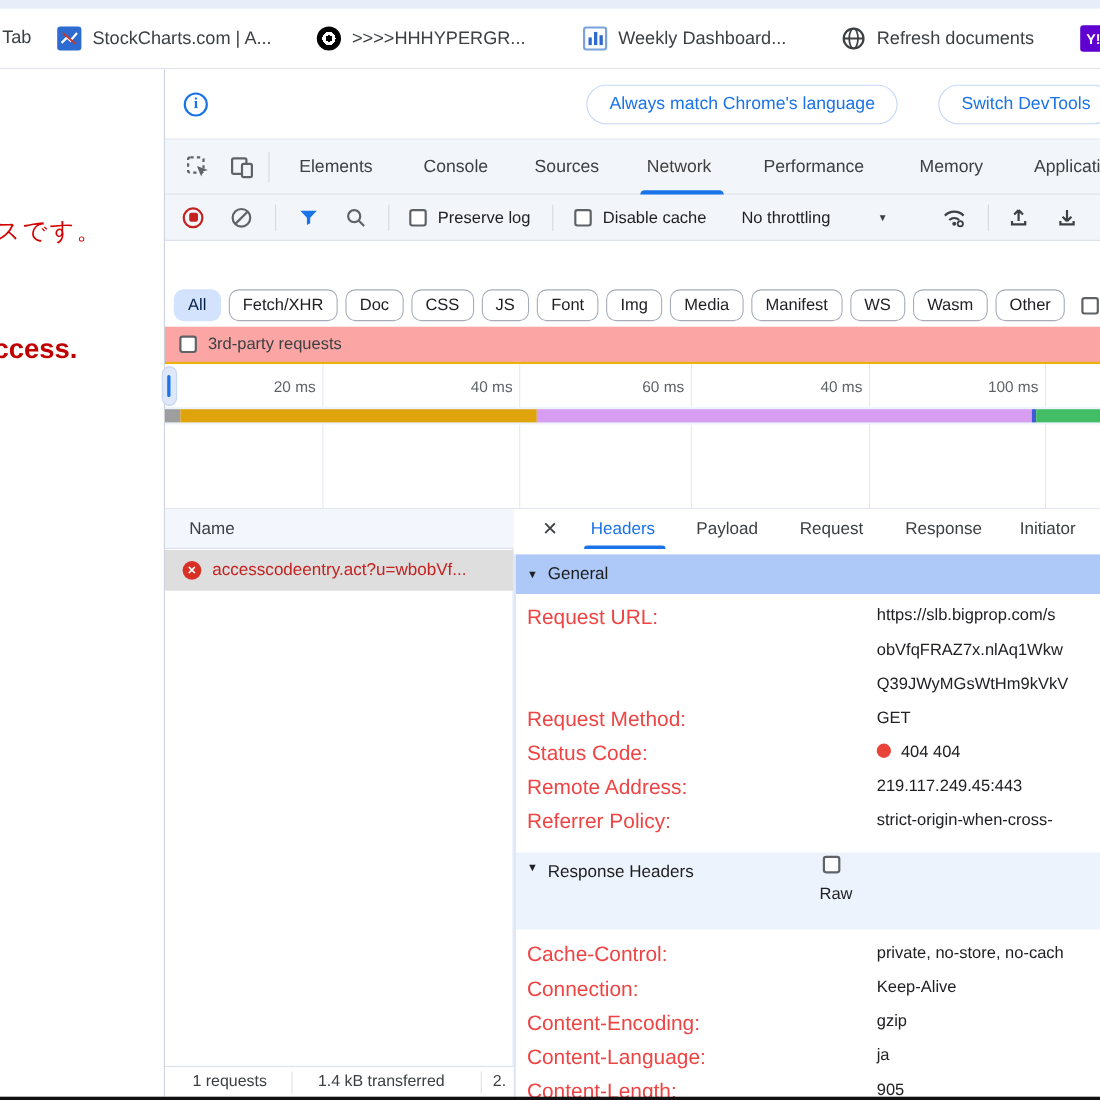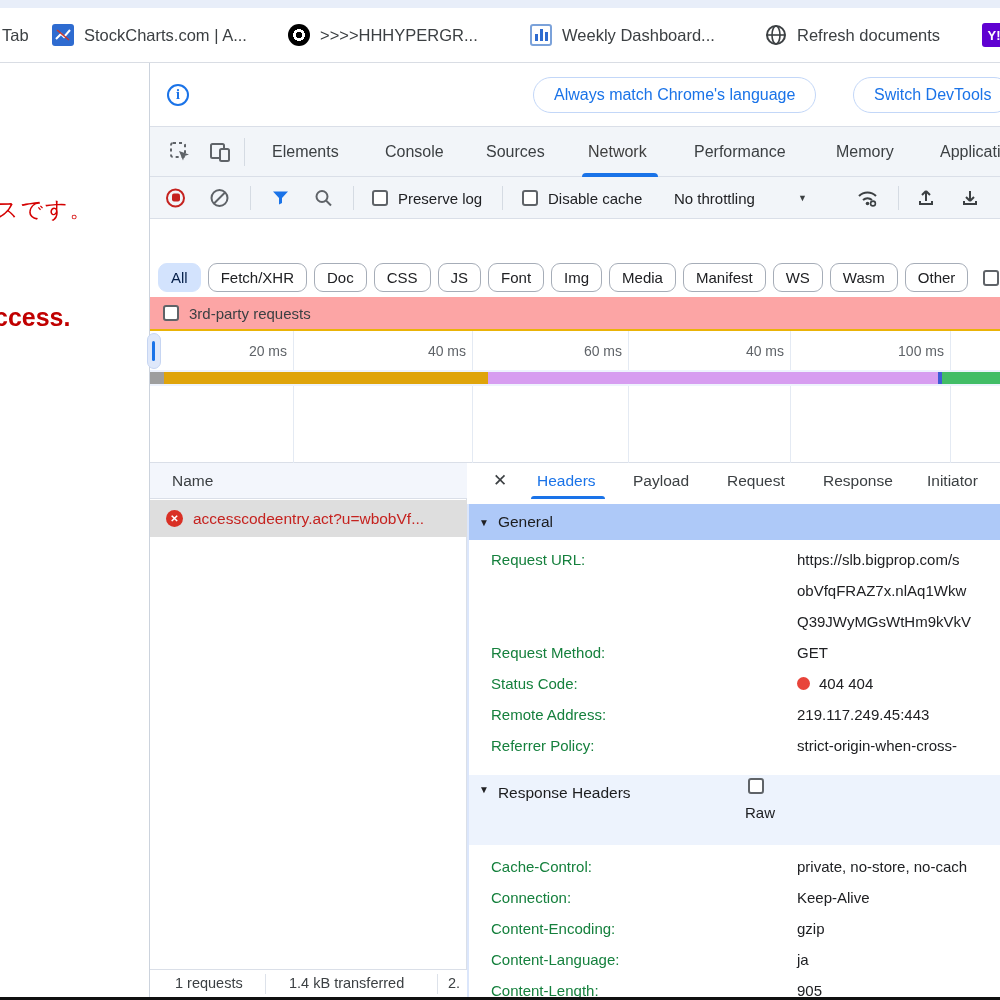--- a/index.html
+++ b/index.html
@@ -108,21 +108,21 @@
   .dp-underline { position:absolute; left:64px; top:33px; width:74px; height:3px; background:#1a73e8; border-radius:3px 3px 0 0; }
   .close-x { position:absolute; left:26px; top:7px; font-size:17px; color:#3c4043; cursor:pointer; }
   .leftline { position:absolute; left:0; top:41px; width:2px; height:493px; background:#dbe6fb; }
 
   .sec-band { position:absolute; left:2px; width:531px; display:flex; align-items:center; gap:9px; padding-left:10px; cursor:pointer; }
   .band-general { top:41px; height:36px; background:#aec9f8; }
   .band-resp { top:312px; height:70px; background:#edf3fd; align-items:flex-start; padding-top:9px; }
   .tri { font-size:10px; color:#202124; }
   .sec-title { font-size:15.5px; color:#1c1d1f; }
 
-  .kv-label { position:absolute; left:24px; font-size:15px; color:#15803d; white-space:nowrap; }
+  .kv-label { position:absolute; left:12px; font-size:19px; color:#ef4444; white-space:nowrap; }
   .kv-value { position:absolute; left:330px; font-size:15px; color:#202124; white-space:nowrap; }
   .status-dot { display:inline-block; width:13px; height:13px; border-radius:50%; background:#e8443a; margin-right:9px; vertical-align:-1px; }
   .raw-cb { position:absolute; left:279px; top:3px; }
   .raw-lbl { position:absolute; left:276px; top:29px; font-size:15px; color:#202124; }
 
   .bottom-black { left:0; top:997px; width:1000px; height:3px; background:#101010; }
 
   svg { display:block; }
 </style>
 </head>

